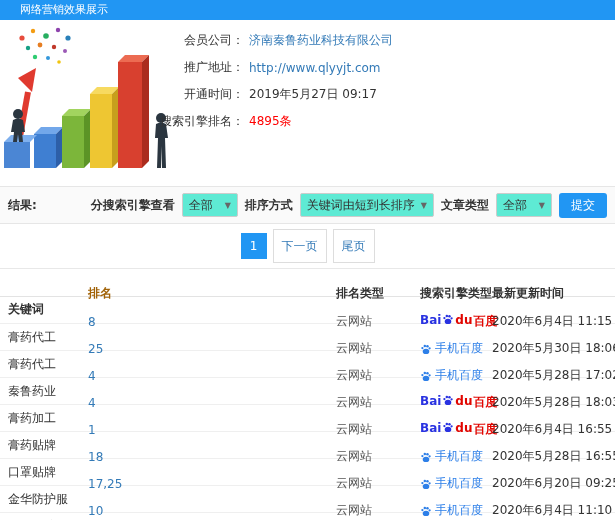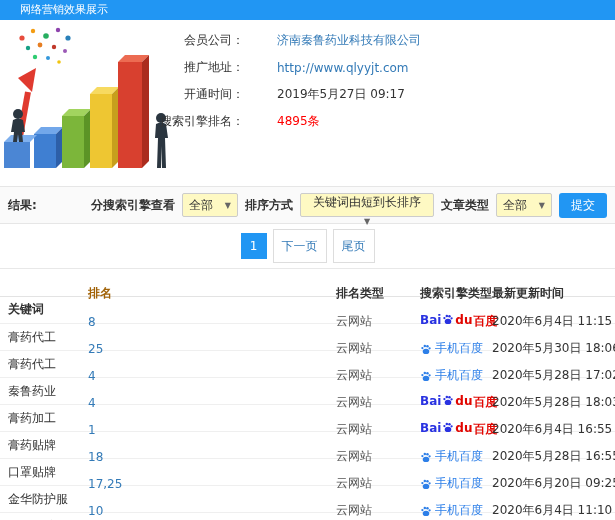--- a/index.html
+++ b/index.html
@@ -5,37 +5,37 @@
   * { margin:0; padding:0; box-sizing:border-box; }
   html,body { width:615px; height:520px; overflow:hidden; background:#fff;
     font-family:"DejaVu Sans","Liberation Sans",sans-serif; font-size:12px; color:#333; }
 
   .titlebar { height:20px; background:var(--header-bg,#2196f3); color:#fff;
     line-height:20px; padding-left:20px; font-size:11px; }
 
   .top-section { position:relative; height:166px; background:#fff; }
   .clipart { position:absolute; left:2px; top:4px; }
   .info-fields { position:absolute; left:148px; top:7px; }
-  .info-row { display:flex; align-items:center; height:27px;gap:28px; }
+  .info-row { display:flex; align-items:center; height:27px; }
   .info-label { width:96px; text-align:right; color:#333; }
   .info-value { margin-left:5px; text-decoration:none; }
   .v-link { color:var(--link,#337ab7); }
   .v-plain { color:#333; }
   .v-red { color:var(--red,#ff0000); }
 
   .filter-bar { height:38px; background:#fafafa; border-top:1px solid #e6e6e6;
     border-bottom:1px solid #e6e6e6; display:flex; align-items:center; padding:5px 8px; }
   .result-label { font-weight:bold; color:#333; }
   .filter-controls { margin-left:auto; display:flex; align-items:center; gap:7px; }
   .f-label { font-weight:bold; color:#333; white-space:nowrap; }
-  .select { height:24px; border:1px solid #ccc; border-radius:2px; background:#fef9c3;
+  .select { height:24px; border:1px solid #ccc; border-radius:2px; background:#5eead4;
     display:flex; align-items:center; gap:6px; padding:0 6px; cursor:pointer; white-space:nowrap; }
   .select .caret { font-size:8px; color:#666; }
   .sel-narrow { min-width:56px; justify-content:space-between; }
-  .sel-wide { min-width:134px; justify-content:space-between;flex-direction:column; }
+  .sel-wide { min-width:134px; justify-content:space-between; }
   .submit-btn { height:25px; padding:0 12px; border:none; border-radius:3px;
     background:var(--accent,#2196f3); color:#fff; font-size:12px; cursor:pointer;
     font-family:inherit; }
 
   .pagination { height:44px; display:flex; align-items:center; justify-content:center; gap:6px; }
   .page { min-width:26px; height:26px; display:flex; align-items:center; justify-content:center;
     padding:16px 8px; border:1px solid #ddd; background:#fff; color:var(--link,#337ab7);
     text-decoration:none; cursor:pointer; }
   .page.current { background:var(--accent,#2196f3); border-color:var(--accent,#2196f3);
     color:#fff; padding:0; }

